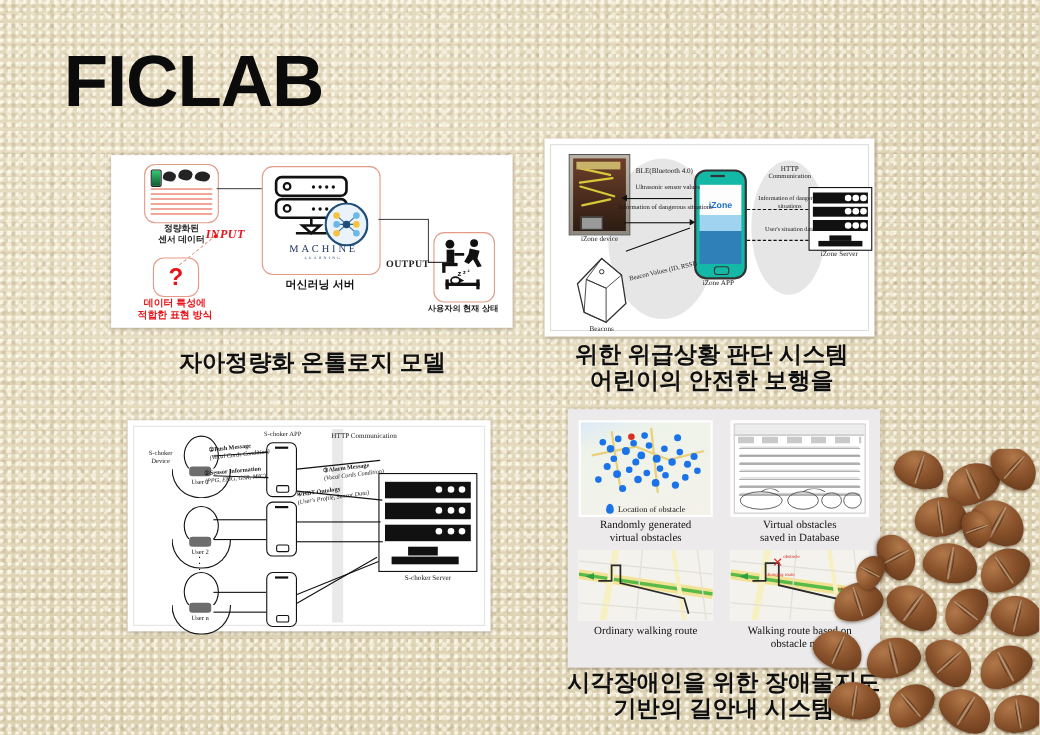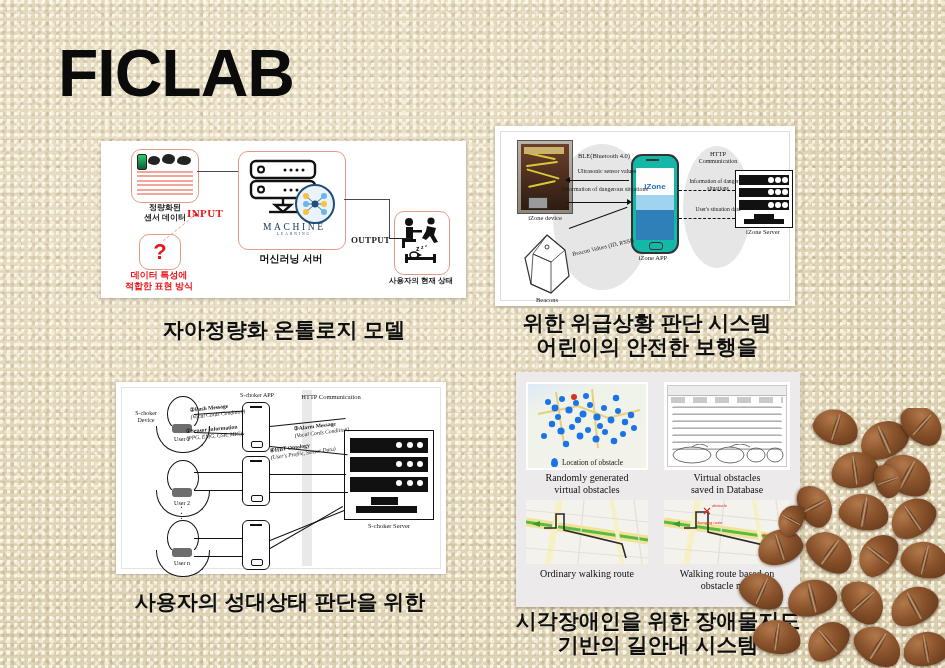--- a/index.html
+++ b/index.html
@@ -59,21 +59,21 @@
     color:#e8151b;font-weight:bold;font-size:22px;}
   #p1-q-lbl{position:absolute;left:6px;top:129px;width:104px;text-align:center;
     font-size:9px;font-weight:bold;color:#e8151b;line-height:1.25;}
   #p1-ml{left:137px;top:10px;width:106px;height:97px;}
   #p1-ml-lbl{position:absolute;left:131px;top:111px;width:118px;text-align:center;
     font-size:10px;font-weight:bold;color:#111;}
   #p1-out{left:293px;top:70px;width:54px;height:62px;}
   #p1-out-lbl{position:absolute;left:270px;top:135px;width:100px;text-align:center;
     font-size:7.5px;font-weight:bold;color:#1a1a1a;}
   .tagtxt{position:absolute;font-family:"Liberation Serif",serif;font-weight:bold;}
-  #p1-input{left:86px;top:66px;font-size:11px;color:#e8151b;letter-spacing:.4px;}
+  #p1-input{left:86px;top:66px;font-size:11px;color:#e8151b;letter-spacing:.4px;font-style:italic;}
   #p1-output{left:250px;top:94px;font-size:9px;color:#222;letter-spacing:.3px;}
   .conn{position:absolute;background:#4a4a4a;}
   .mlbrand{position:absolute;left:24px;top:70px;width:62px;text-align:center;
     font-size:9.5px;letter-spacing:2.6px;color:#1f3864;font-family:"Liberation Serif",serif;}
   .mlbrand small{display:block;font-size:3.6px;letter-spacing:2px;color:#2b4a7d;}
 
   
   #p2{left:495px;top:126px;width:300px;height:180px;}
   #p2 .inner{position:absolute;inset:5px;border:1px solid #ddd;background:#fff;}
   .ell{position:absolute;border-radius:50%;background:#e6e6e6;}
@@ -404,21 +404,20 @@
     <div class="arr" style="left:72px;top:102px;width:48px;"></div>
     <div class="arr" style="left:148px;top:86px;width:76px;"></div>
     <div class="arr" style="left:148px;top:104px;width:78px;"></div>
     <div class="arr" style="left:72px;top:150px;width:48px;"></div>
     <div class="arr" style="left:72px;top:168px;width:48px;"></div>
     <div class="arr" style="left:148px;top:152px;width:80px;transform:rotate(-22deg);transform-origin:left;"></div>
     <div class="arr" style="left:148px;top:160px;width:84px;transform:rotate(-30deg);transform-origin:left;"></div>
   </div>
 </div>
 <div class="caption" id="c3">
-  <div>사용자의 성대상태 판단을 위한</div>
 </div>
 
 <div class="panel" id="p4">
 
   <div class="q4" style="left:10px;top:10px;width:122px;height:88px;">
     <div class="mapimg" style="inset:2px;background:linear-gradient(160deg,#dce9f7 0%,#eef3e9 22%,#f4f2ea 100%);">
       <svg width="118" height="70" viewBox="0 0 118 70">
         <g stroke="#e9cf7a" stroke-width="2" fill="none">
           <path d="M10 30 L50 22 L80 34 L112 26"></path>
             <path d="M28 8 L36 60"></path>

